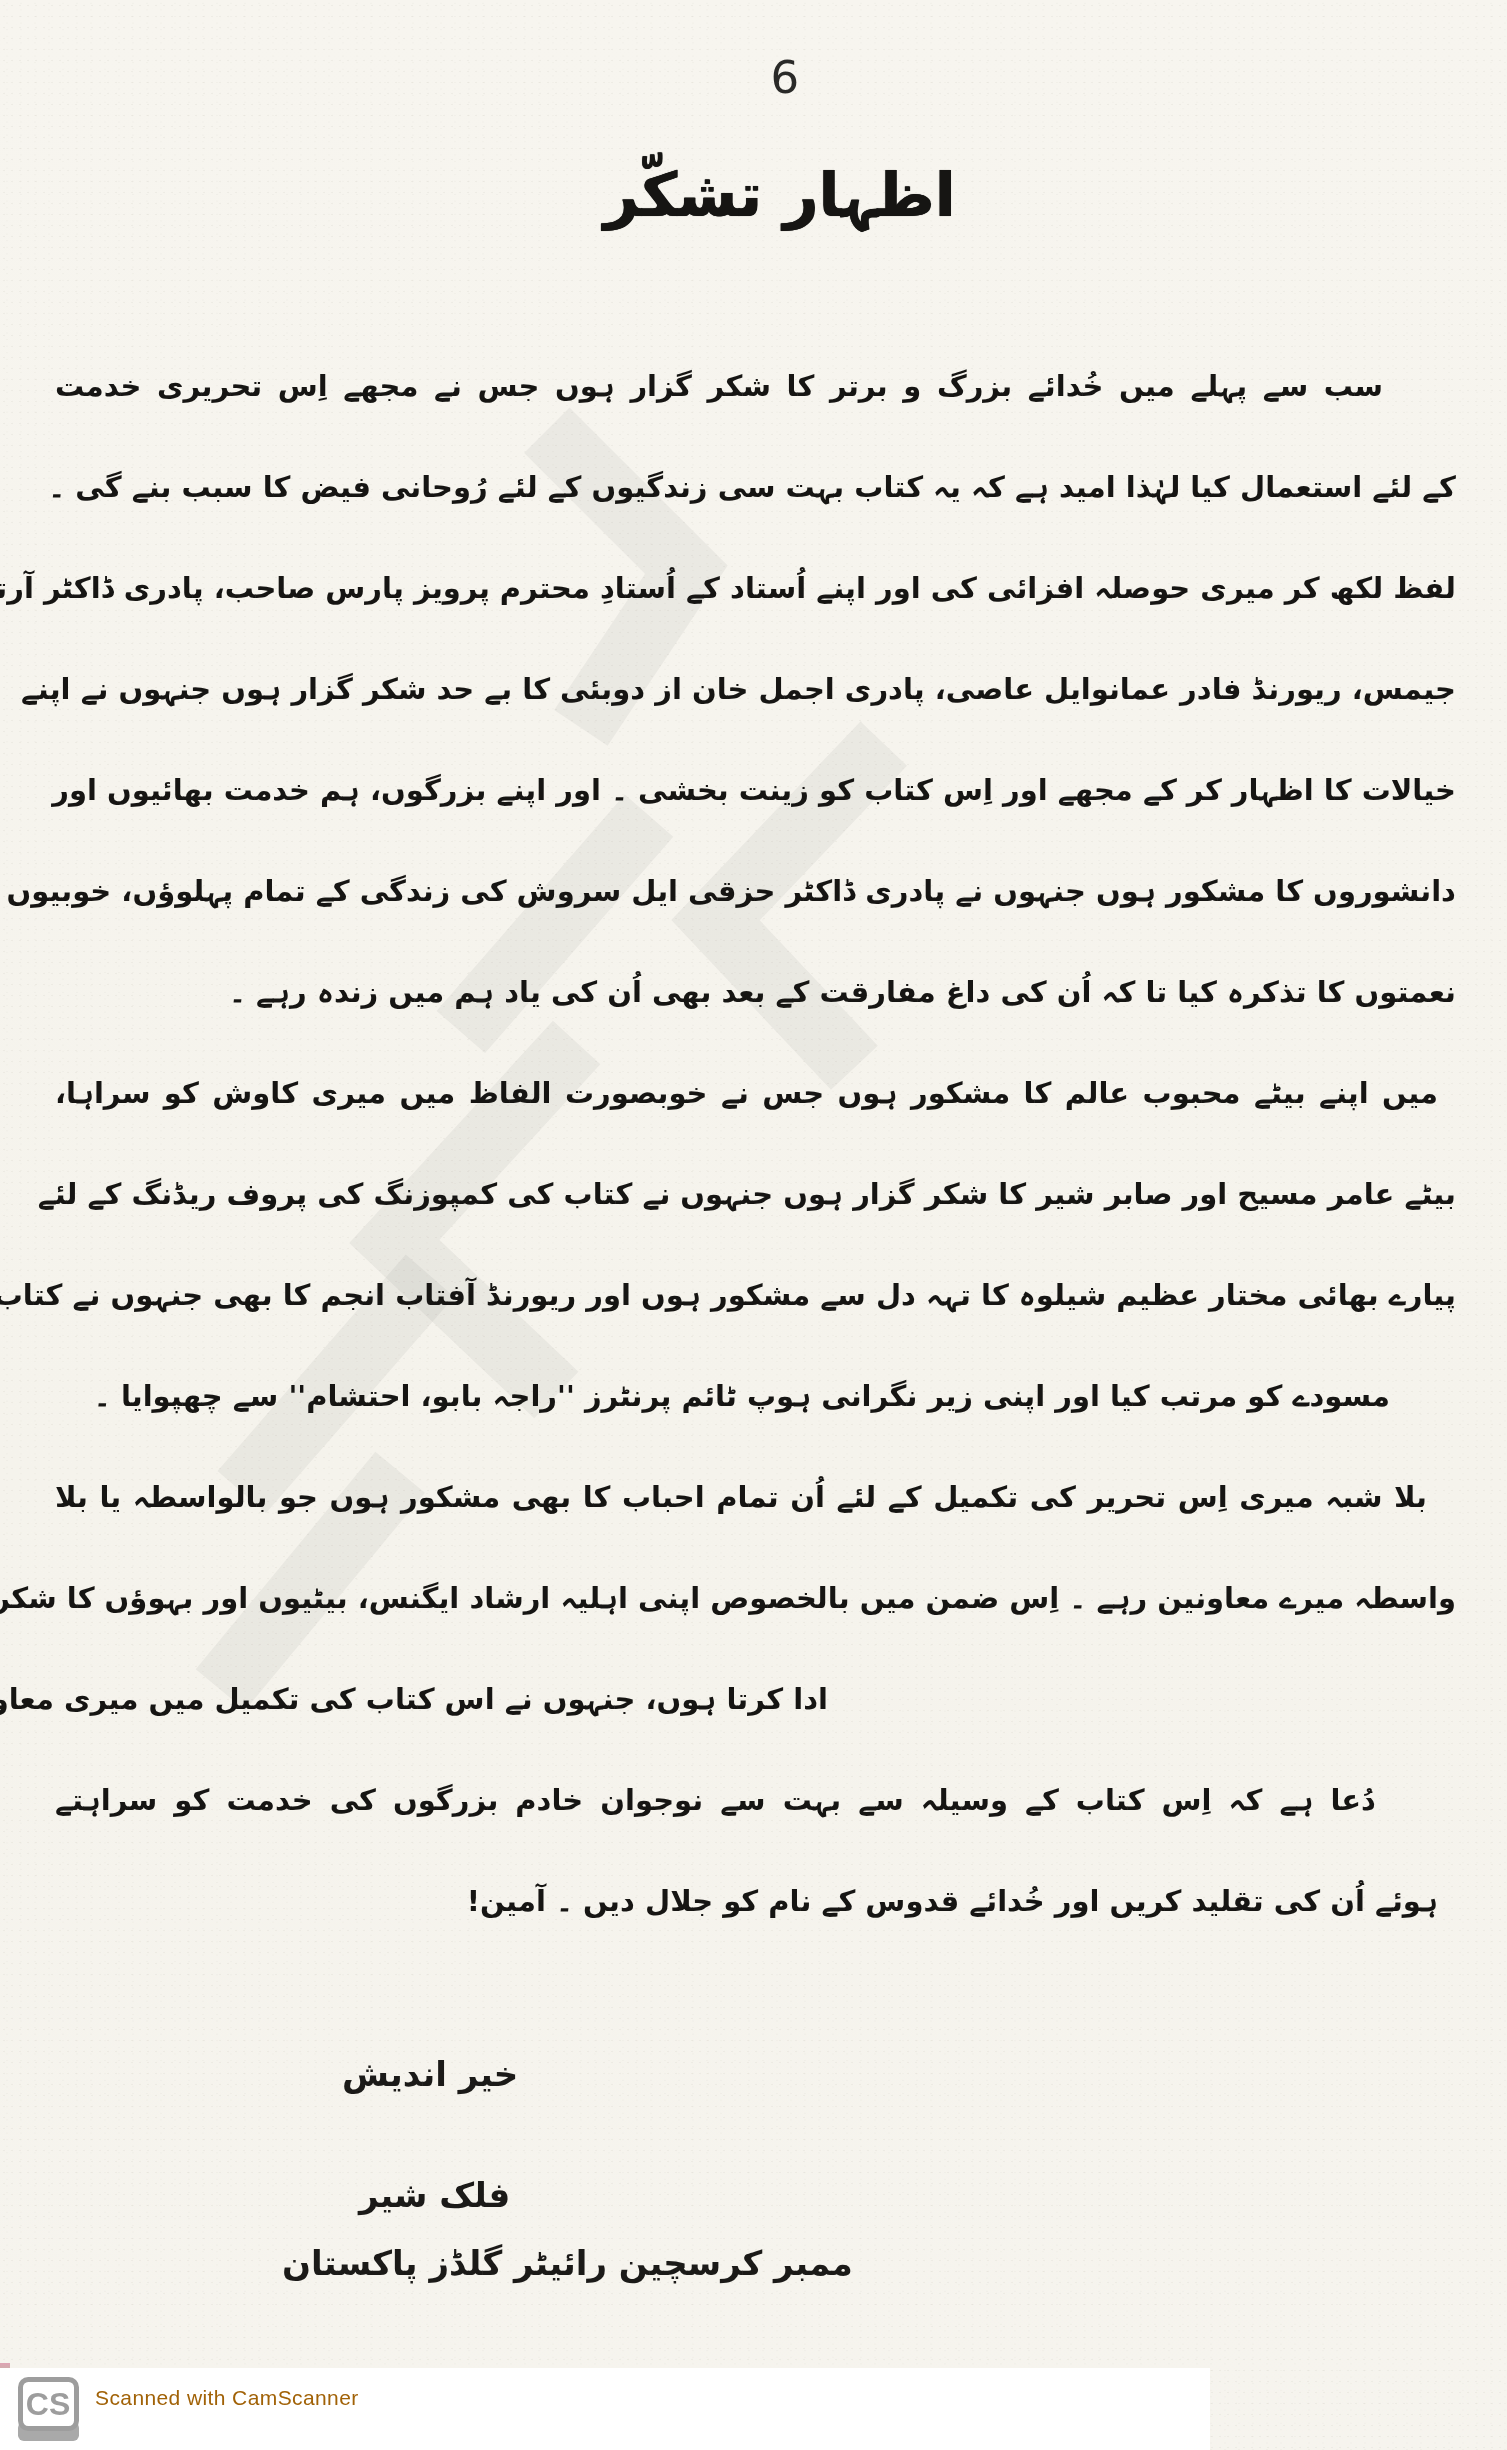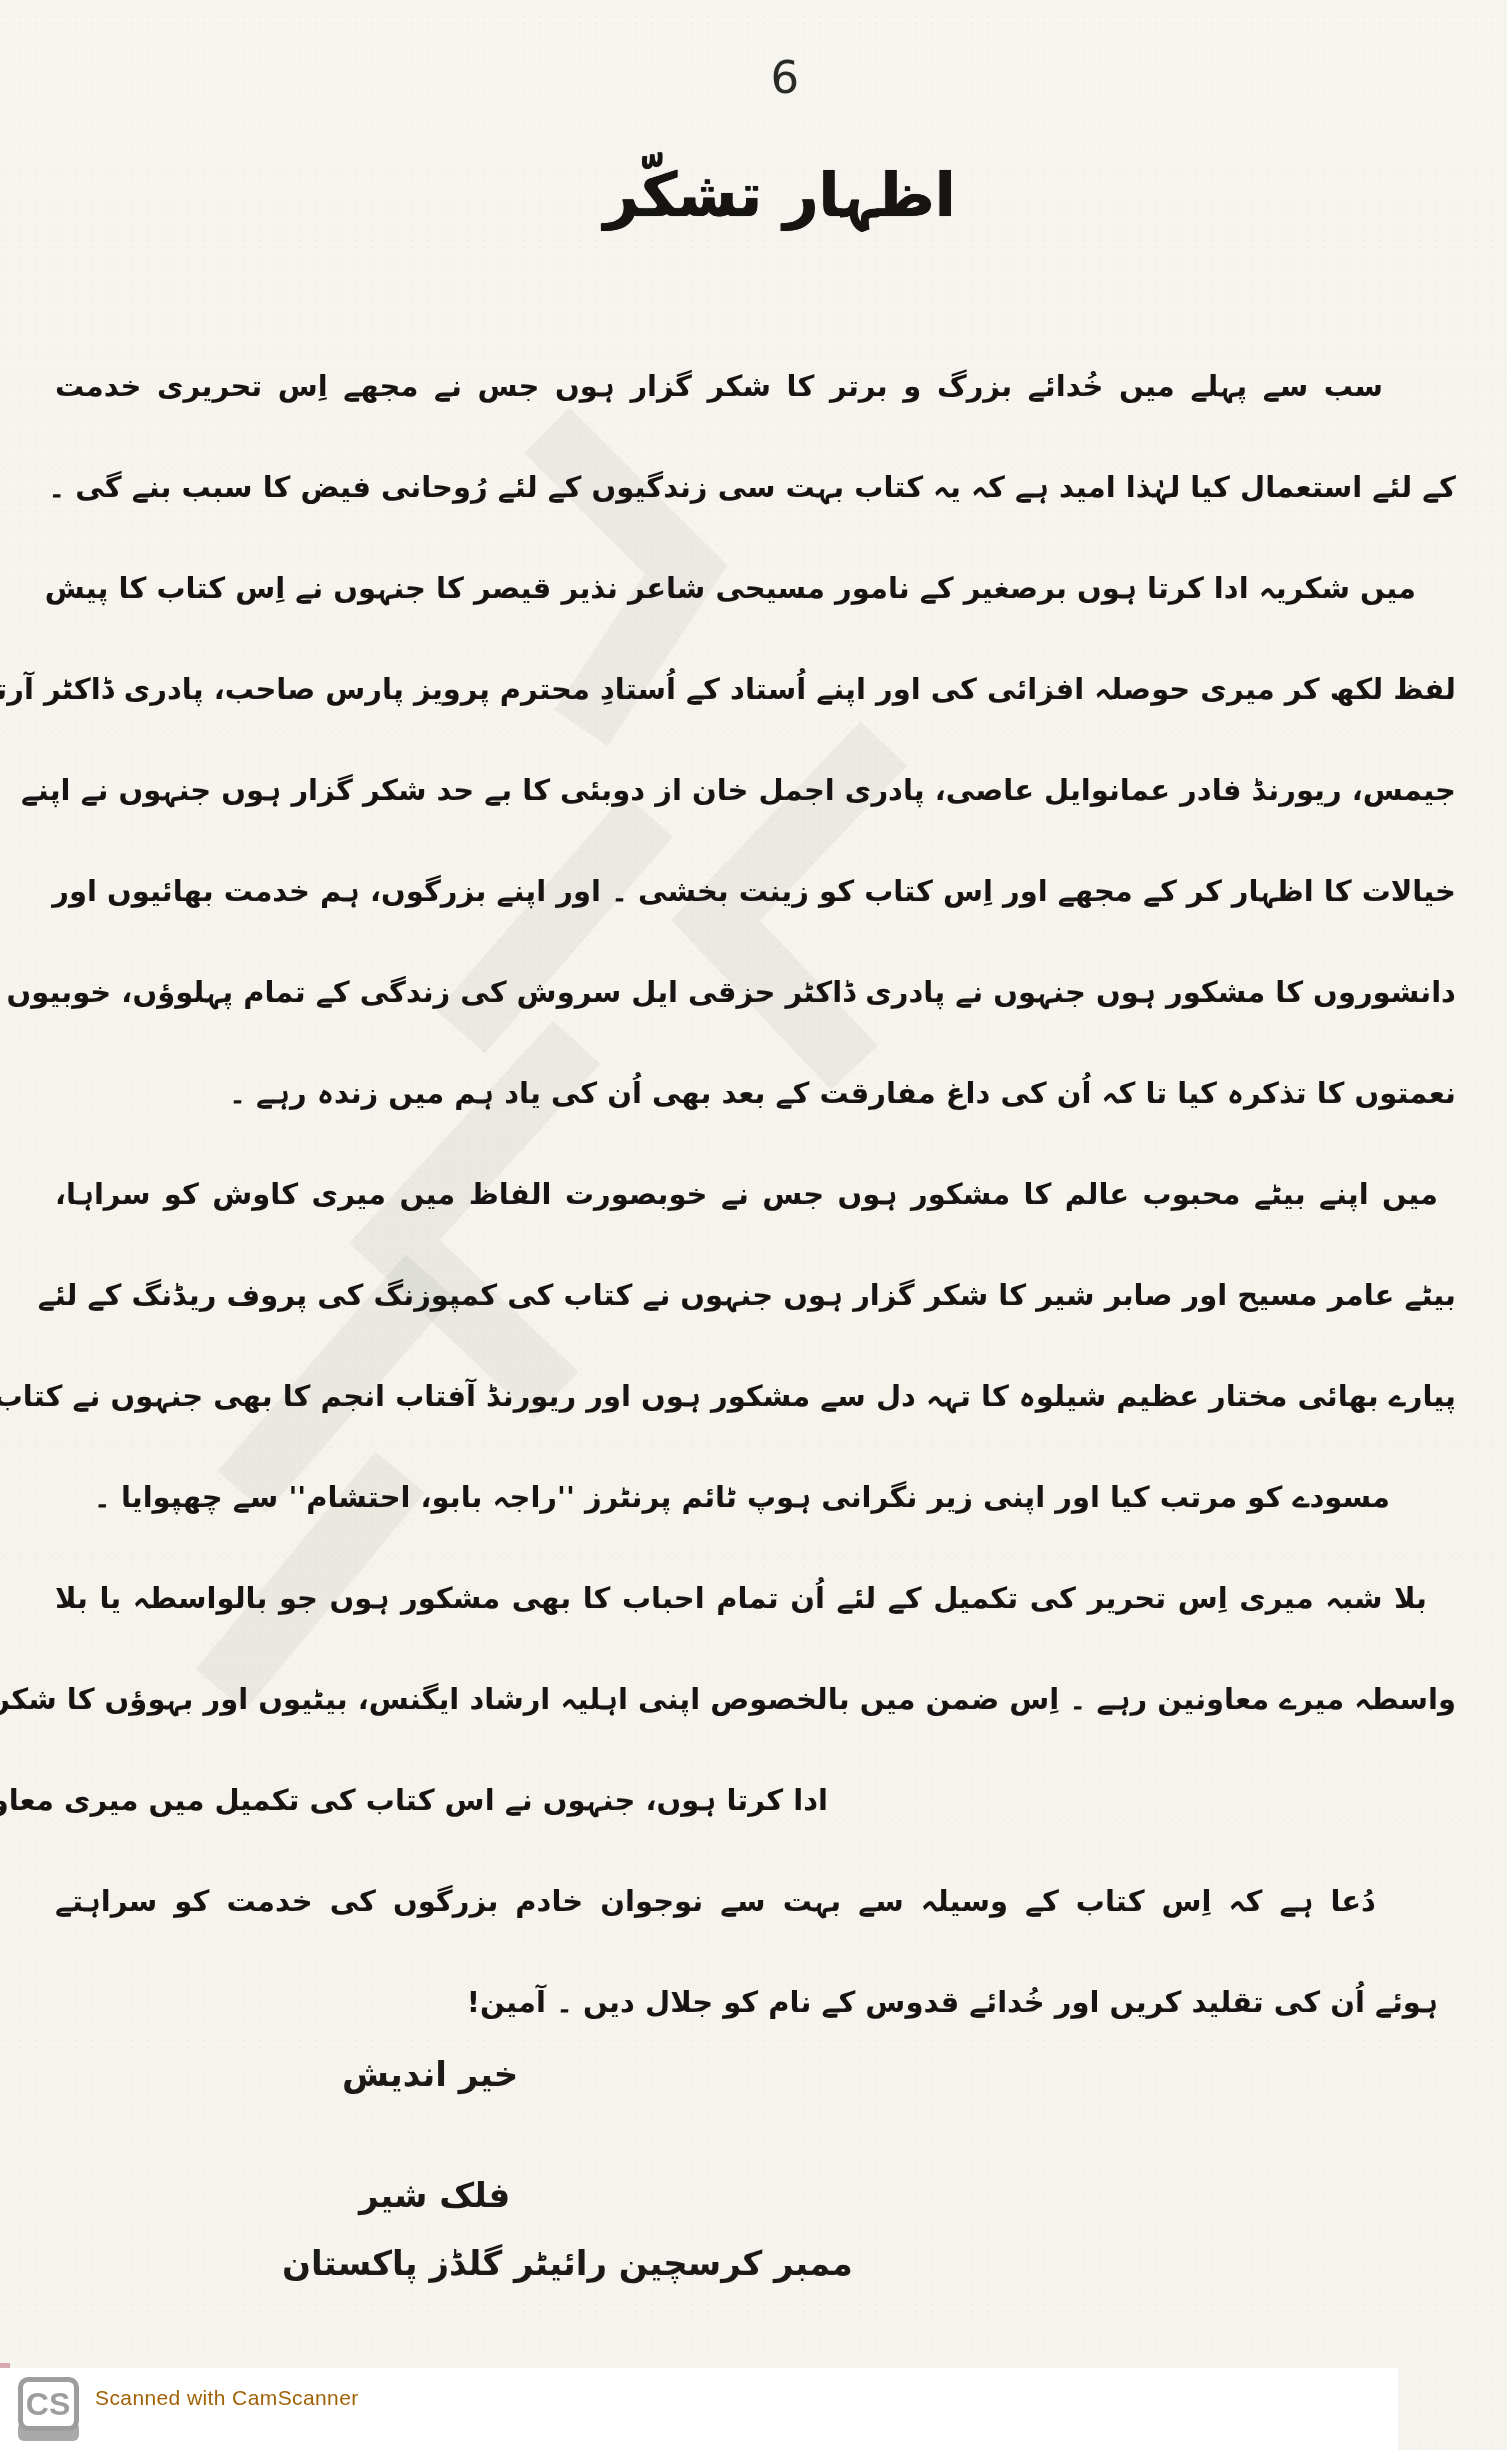--- a/index.html
+++ b/index.html
@@ -43,21 +43,21 @@
   
   .wm{position:absolute; left:0; top:0; pointer-events:none;}
   .sig{
     position:absolute; direction:rtl; white-space:nowrap;
     font-size:34px; font-weight:600; color:#1b1a18;
   }
   .sig1{left:342px; top:2054px;}
   .sig2{left:359px; top:2148px;margin-top:27px;}
   .sig3{left:245px; top:2243px; font-size:34px;margin-left:37px;}
   .footerBar{
-    position:absolute; left:0; bottom:0; width:1398px; height:82px;
+    position:absolute; left:0; bottom:0; width:1210px; height:82px;
     background:#ffffff;
     font-family:"Liberation Sans", sans-serif;
   }
   .csLogo{
     position:absolute; left:17.5px; top:8.8px; width:61px; height:54px;
     border:5.1px solid #9d9d9d; border-radius:10.2px;
     box-sizing:border-box;
     color:#9d9d9d; font-weight:bold; font-size:32px;
     text-align:center; line-height:44px;
     background:#ffffff;
@@ -97,21 +97,20 @@
   </svg>
 
   <div class="pageNumber">6</div>
 
   <div class="title">اظہار تشکّر</div>
 
   <div class="bodyText">
     <div class="ln" style="padding-right:73px;">سب سے پہلے میں خُدائے بزرگ و برتر کا شکر گزار ہوں جس نے مجھے اِس تحریری خدمت</div>
     <div class="ln">کے لئے استعمال کیا لہٰذا امید ہے کہ یہ کتاب بہت سی زندگیوں کے لئے رُوحانی فیض کا سبب بنے گی ۔</div>
 
-    <div class="ln" style="padding-right:40px;">میں شکریہ ادا کرتا ہوں برصغیر کے نامور مسیحی شاعر نذیر قیصر کا جنہوں نے اِس کتاب کا پیش</div>
     <div class="ln">لفظ لکھ کر میری حوصلہ افزائی کی اور اپنے اُستاد کے اُستادِ محترم پرویز پارس صاحب، پادری ڈاکٹر آرتھر</div>
     <div class="ln">جیمس، ریورنڈ فادر عمانوایل عاصی، پادری اجمل خان از دوبئی کا بے حد شکر گزار ہوں جنہوں نے اپنے</div>
     <div class="ln">خیالات کا اظہار کر کے مجھے اور اِس کتاب کو زینت بخشی ۔ اور اپنے بزرگوں، ہم خدمت بھائیوں اور</div>
     <div class="ln">دانشوروں کا مشکور ہوں جنہوں نے پادری ڈاکٹر حزقی ایل سروش کی زندگی کے تمام پہلوؤں، خوبیوں اور</div>
     <div class="ln" style="padding-left:256px;">نعمتوں کا تذکرہ کیا تا کہ اُن کی داغ مفارقت کے بعد بھی اُن کی یاد ہم میں زندہ رہے ۔</div>
 
     <div class="ln" style="padding-right:18px;">میں اپنے بیٹے محبوب عالم کا مشکور ہوں جس نے خوبصورت الفاظ میں میری کاوش کو سراہا،</div>
     <div class="ln">بیٹے عامر مسیح اور صابر شیر کا شکر گزار ہوں جنہوں نے کتاب کی کمپوزنگ کی پروف ریڈنگ کے لئے</div>
     <div class="ln">پیارے بھائی مختار عظیم شیلوہ کا تہہ دل سے مشکور ہوں اور ریورنڈ آفتاب انجم کا بھی جنہوں نے کتاب کے</div>
     <div class="ln" style="padding-left:248px;padding-right:66px;">مسودے کو مرتب کیا اور اپنی زیر نگرانی ہوپ ٹائم پرنٹرز ''راجہ بابو، احتشام'' سے چھپوایا ۔</div>

